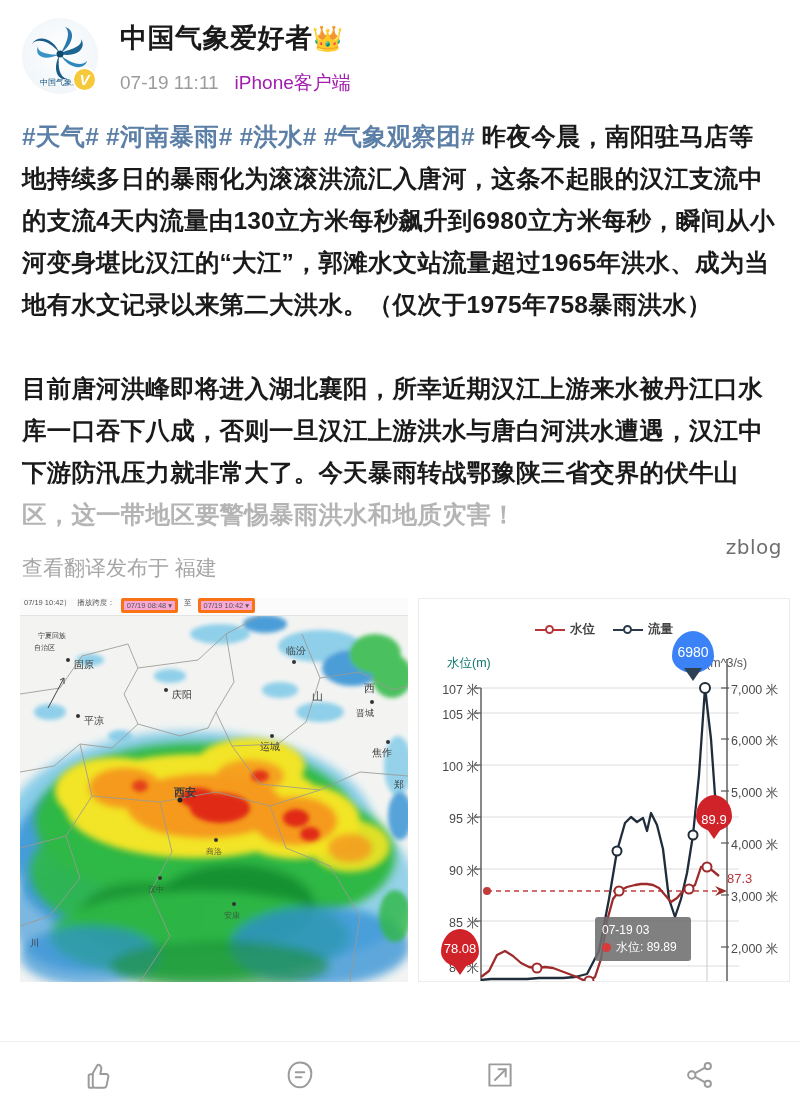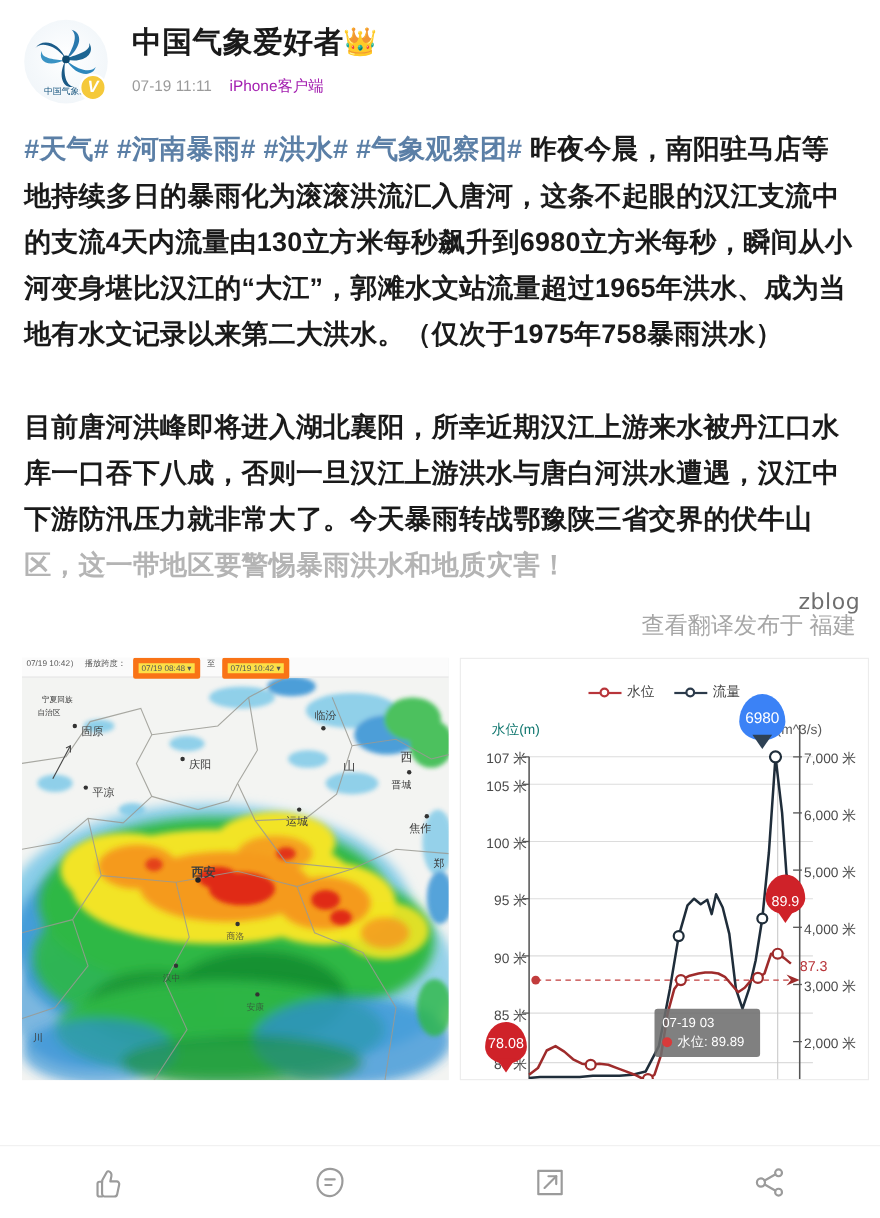--- a/index.html
+++ b/index.html
@@ -26,65 +26,65 @@
     background: #f5c93a; border: 2px solid #fff;
     color: #fff; font-size: 15px; font-weight: bold;
     display: flex; align-items: center; justify-content: center;
     font-style: italic; line-height: 1;
   }
   .head-text { margin-left: 22px; padding-top: 6px; }
   .name-row { display: flex; align-items: center; gap: 0; }
   .uname { font-size: 27px; font-weight: bold; color: #1a1a1a; letter-spacing: .5px; }
   .crown { font-size: 25px; line-height: 1; }
   .meta-row { margin-top: 14px; display: flex; align-items: baseline; gap: 16px; }
-  .meta { font-size: 14px; color: #9b9b9b; }
+  .meta { font-size: 19px; color: #9b9b9b; }
   .meta.src { color: #a21caf; }
 
   
   .content { padding: 8px 22px 0 22px; }
   .ptext {
     font-size: 24.5px; line-height: 42px; color: #1a1a1a;
     font-weight: 600; letter-spacing: .2px; word-break: break-all;
   }
   .tag { color: #5b7fa6; font-weight: 600; }
   .para2 { margin-top: 42px; }
   .fade-tail { color: #b4b4b4; }
   .watermark {
     position: absolute; right: 18px; top: 535px;
     font-size: 20px; color: #6e6e6e; font-family: "DejaVu Sans", sans-serif;
     letter-spacing: .5px;
   }
 
   
   .links {
-    display: flex; justify-content: flex-end; align-items: center;
+    display: flex; justify-content: flex-start; align-items: center;
     padding: 18px 22px 0 22px; font-size: 21px; color: #a6a6a6;
   }
 
   
   .media { display: flex; gap: 10px; padding: 16px 0 0 20px; height: 400px; }
   .radar { position: relative; width: 388px; height: 384px; overflow: hidden; background: #f2f4f4; }
   .radar-topbar {
     position: absolute; top:0; left:0; right:0; height: 18px;
     background: #fbfbfb; border-bottom: 1px solid #e3e3e3;
     display: flex; align-items: flex-start; gap: 6px; padding-left: 4px;
     font-size: 7.5px; color: #555; z-index: 6; white-space: nowrap;
   }
-  .tb-sel { border: 5px solid #f97316; background:#fde047; padding: 0 3px; border-radius:2px; }
+  .tb-sel { border: 3px solid #f97316; background:#f9a8d4; padding: 0 3px; border-radius:2px; }
   .radar-canvas { position:absolute; top:18px; left:0; width: 388px; height: 366px; }
 
   .chart {
     position: relative; width: 372px; height: 384px; background: #fff;
     border: 1px solid #ececec; overflow: hidden;
   }
   .chart-inner { position: absolute; inset: 0; }
   .legend {
     position: absolute; top: 22px; left: 0; right: 0;
     display: flex; justify-content: center; gap: 18px;
-    font-size: 12.5px; color: #444;
+    font-size: 12.5px; color: #444; font-weight: bold;
   }
   .lg { display: flex; align-items: center; gap: 5px; }
   .lg .swatch { width: 30px; height: 12px; position: relative; }
   .lg .swatch::before {
     content:""; position:absolute; top:5px; left:0; width:30px; height:2px;
   }
   .lg .swatch::after {
     content:""; position:absolute; top:1px; left:10px; width:9px; height:9px;
     border-radius:50%; background:#fff; box-sizing:border-box;
   }

